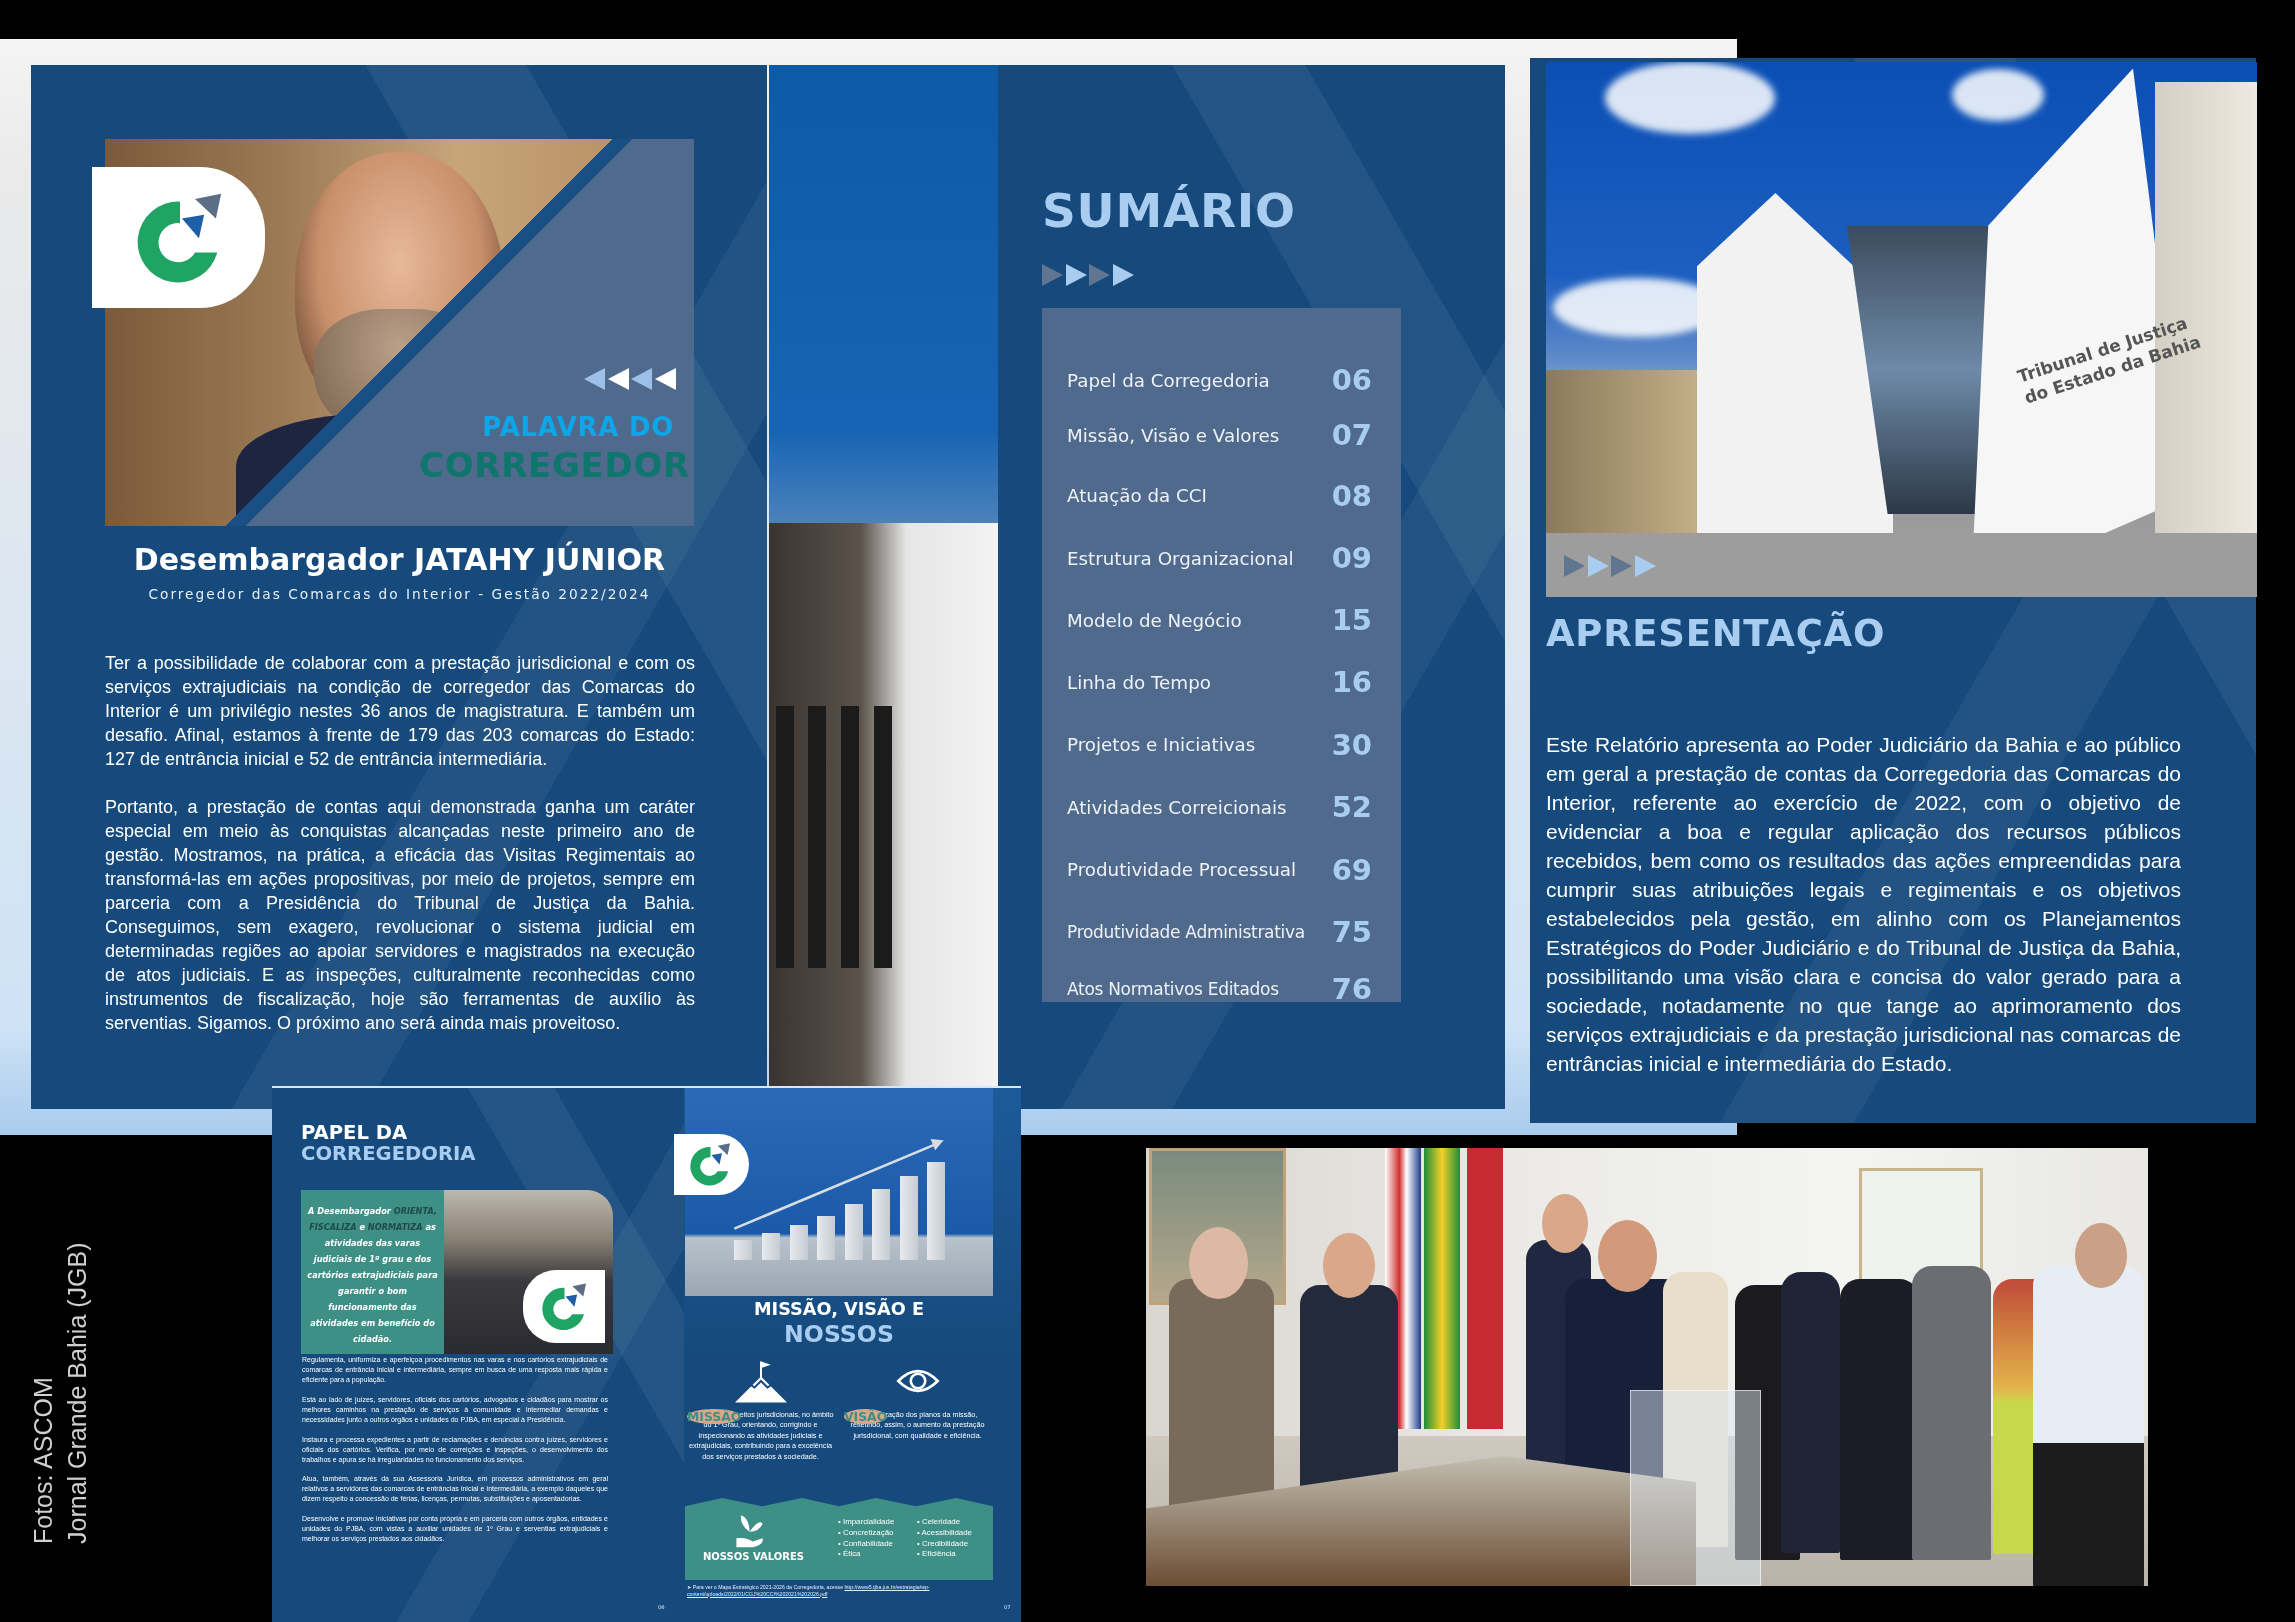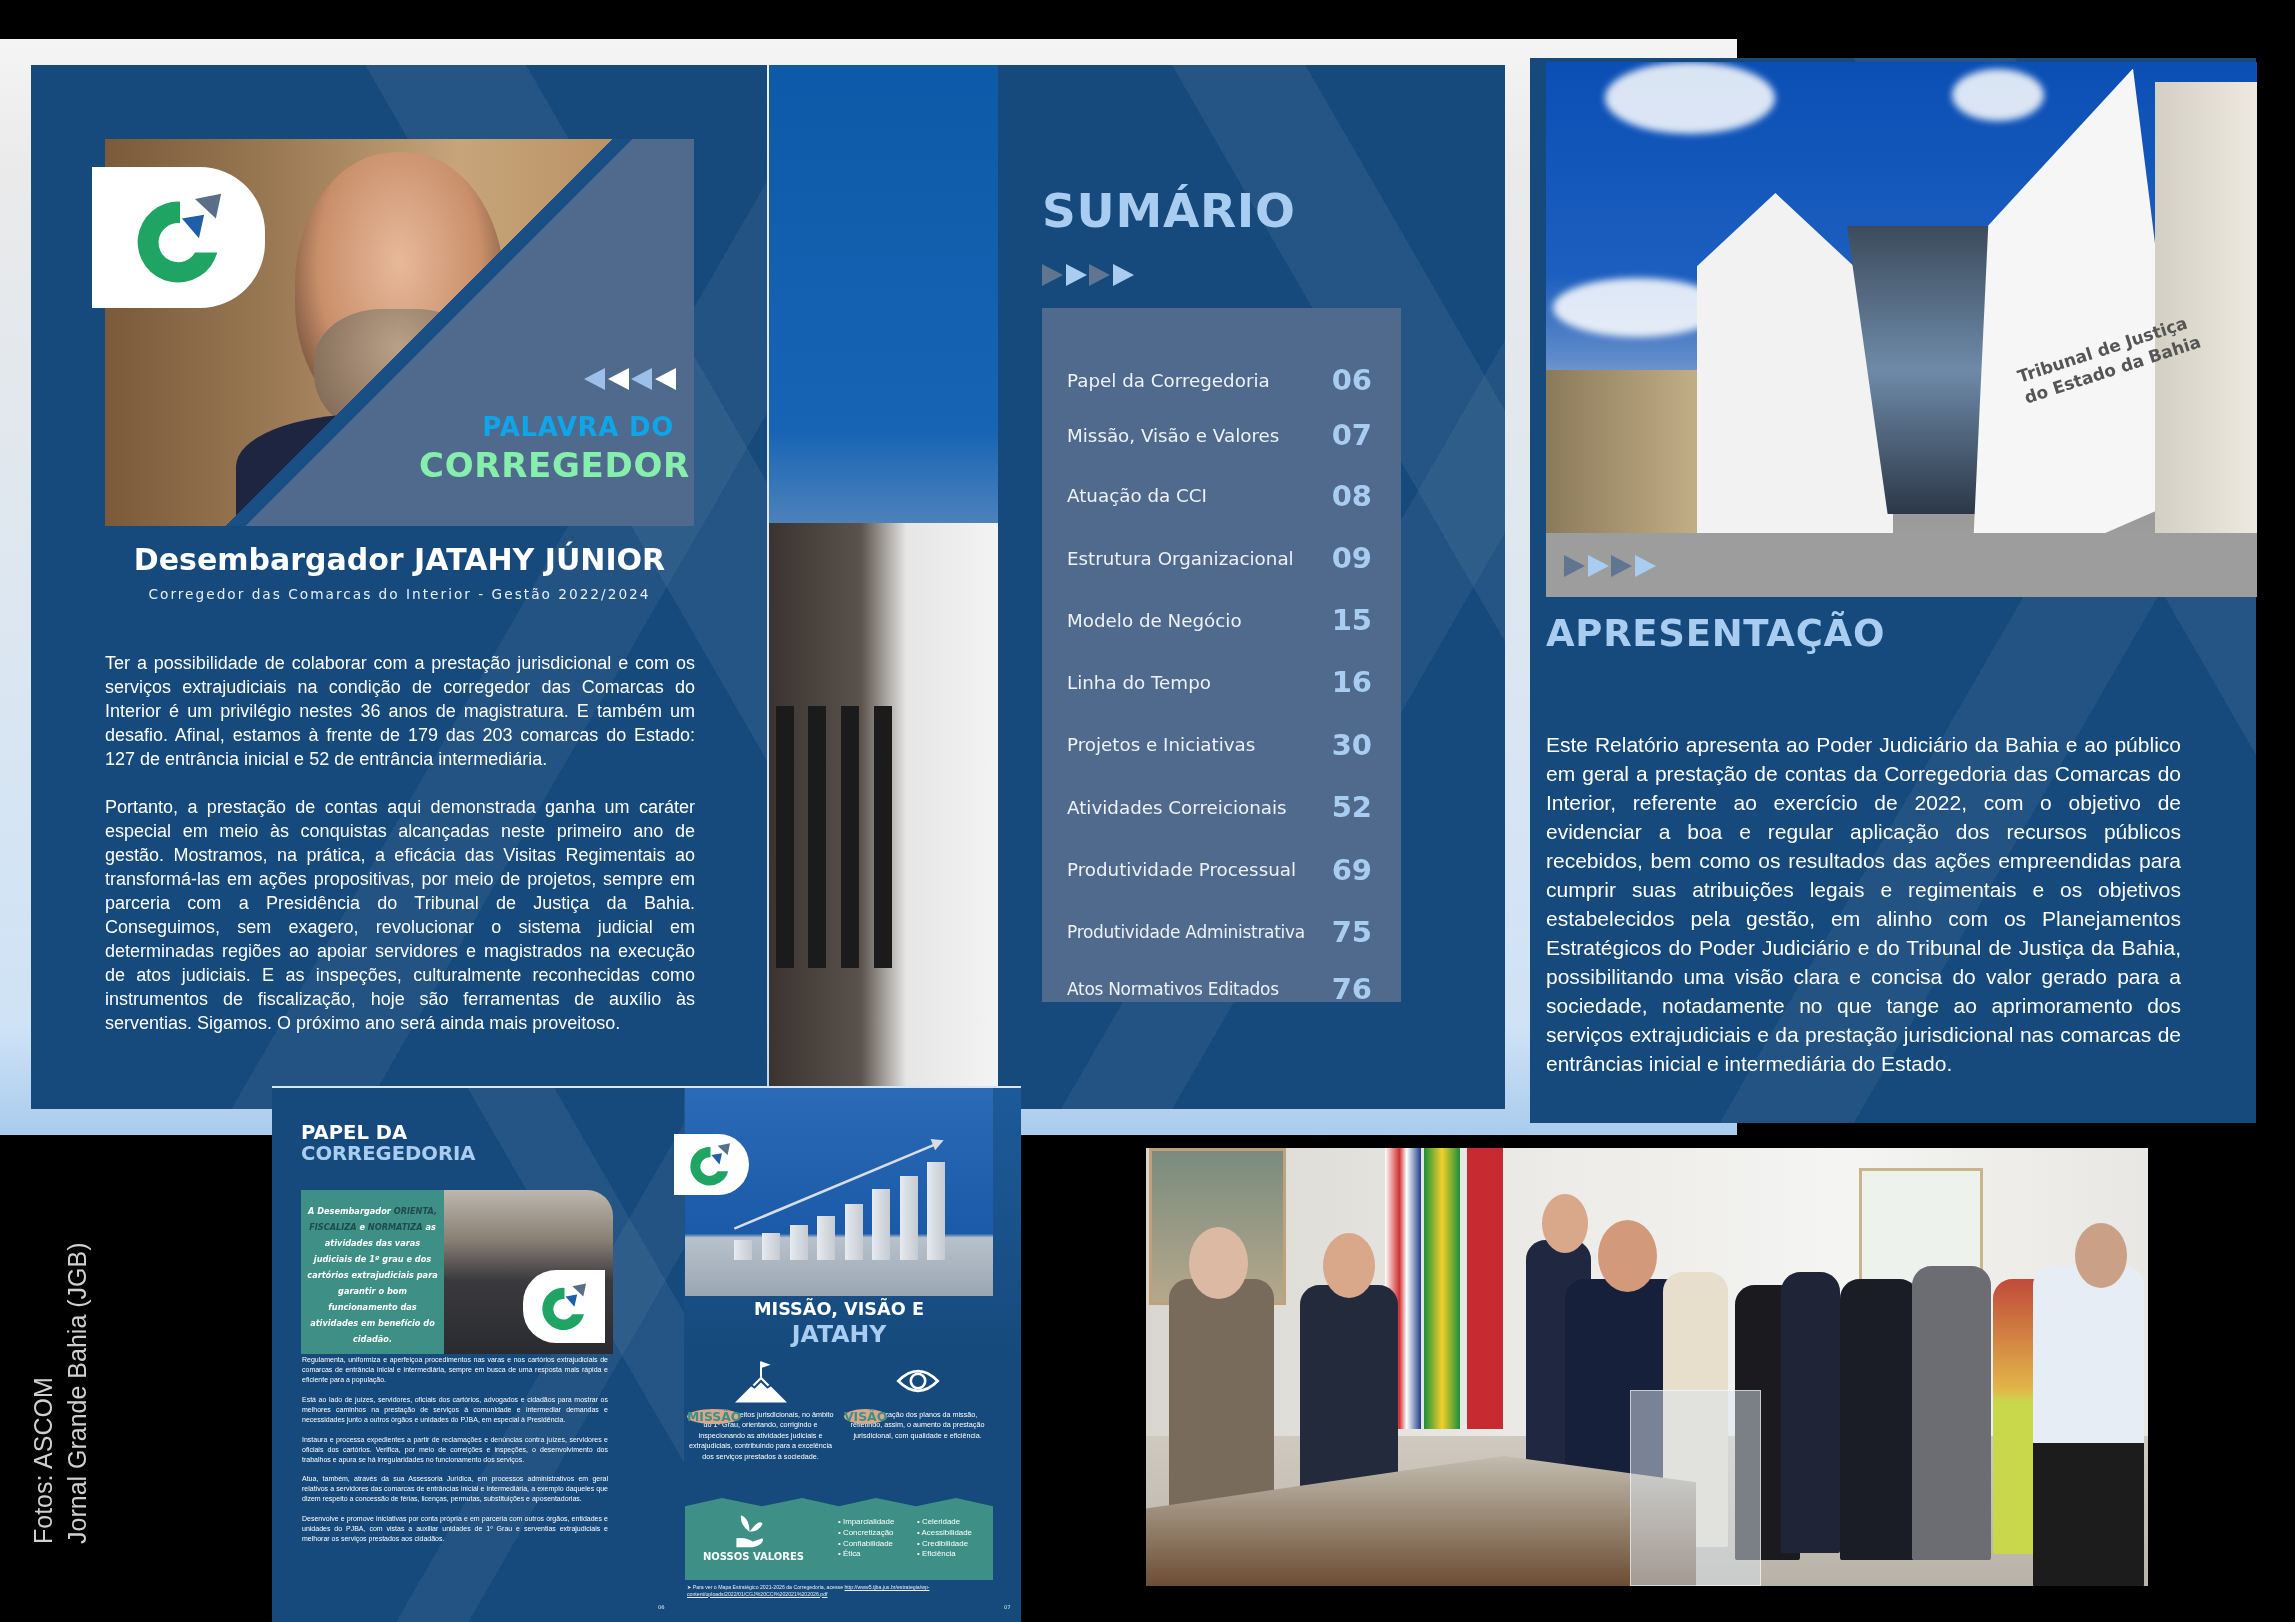--- a/index.html
+++ b/index.html
@@ -32,21 +32,21 @@
     background: linear-gradient(135deg, transparent 0%, transparent 52%, #1a4f85 52%, #1a4f85 54%, #4f6a8c 54%, #4f6a8c 100%); }
   .logo-box { left: 92px; top: 167px; width: 173px; height: 141px; background:#fff; border-radius: 0 65px 65px 0; }
   .logo-box svg { position:absolute; left: 26px; top: 19.6px; }
 
   .rewind { left: 584px; top: 368px; display:flex; gap: 0; }
   .tri-l { width:0; height:0; border-top: 11.8px solid transparent; border-bottom: 11.8px solid transparent; border-right: 21px solid #9cc0e8; margin-right: 2.6px; }
   .tri-l.w { border-right-color: #ffffff; }
 
   .palavra { left: 419px; top: 412px; width: 255px; text-align: right; font-family: "DejaVu Sans", sans-serif; font-weight: bold; }
   .palavra .l1 { font-size: 26px; color:#0ea5e9; letter-spacing: 0.7px; }
-  .palavra .l2 { font-size: 34px; color:#86efac; letter-spacing: 0.7px; margin-top: 2.6px; }
+  .palavra .l2 { font-size: 34px; color:#0f766e; letter-spacing: 0.7px; margin-top: 2.6px; }
 
   .judge-name { left: 105px; top: 542px; width: 589px; text-align: center; font-family: "DejaVu Sans", sans-serif; font-weight: bold; font-size: 30px; }
   .judge-role { left: 105px; top: 586px; width: 589px; text-align: center; font-family: "DejaVu Sans", sans-serif; font-size: 13.7px; letter-spacing: 2px; color:#e8eef7; }
 
   .body-text { text-align: justify; font-family: "Liberation Sans", sans-serif; color:#fff; }
   .left-text { left: 105px; top: 651px; width: 590px; font-size: 18px; line-height: 24px; }
   .left-text p { margin-bottom: 24px; }
 
   
   .mid-strip { left: 769px; top: 65px; width: 229px; height: 1044px; overflow: hidden;
@@ -306,21 +306,21 @@
 </div>
 <div class="abs logo3">
   <svg width="59" height="52" viewBox="0 0 190 160" style="position:absolute;left:6.5px;top:5.2px">
     <path d="M95 22 A62 62 0 1 0 152 100 L118 100 A30 30 0 1 1 95 55 Z" fill="#1fa463"></path>
     <polygon points="118,18 158,10 150,48" fill="#5a6f87"></polygon>
     <polygon points="98,48 132,42 124,78" fill="#1e5fa8"></polygon>
   </svg>
 </div>
 <div class="abs mv-title">
   <div class="l1">MISSÃO, VISÃO E</div>
-  <div class="l2">JATAHY</div>
+  <div class="l2">NOSSOS</div>
 </div>
 <div class="abs mv-col" style="left:687px">
   <svg width="52" height="46" viewBox="0 0 80 70">
     <line x1="40" y1="5" x2="40" y2="30" stroke="#fff" stroke-width="3"></line>
     <polygon points="40,5 55,10 40,15" fill="#fff"></polygon>
     <polygon points="0,68 40,28 80,68" fill="#fff"></polygon>
     <polyline points="5,50 20,38 30,45 40,35 50,45 60,38 75,50" fill="none" stroke="#164a7c" stroke-width="3"></polyline>
   </svg>
   <div class="head">MISSÃO</div>
   <div class="txt">Assegurar os direitos jurisdicionais, no âmbito do 1º Grau, orientando, corrigindo e inspecionando as atividades judiciais e extrajudiciais, contribuindo para a excelência dos serviços prestados à sociedade.</div>

